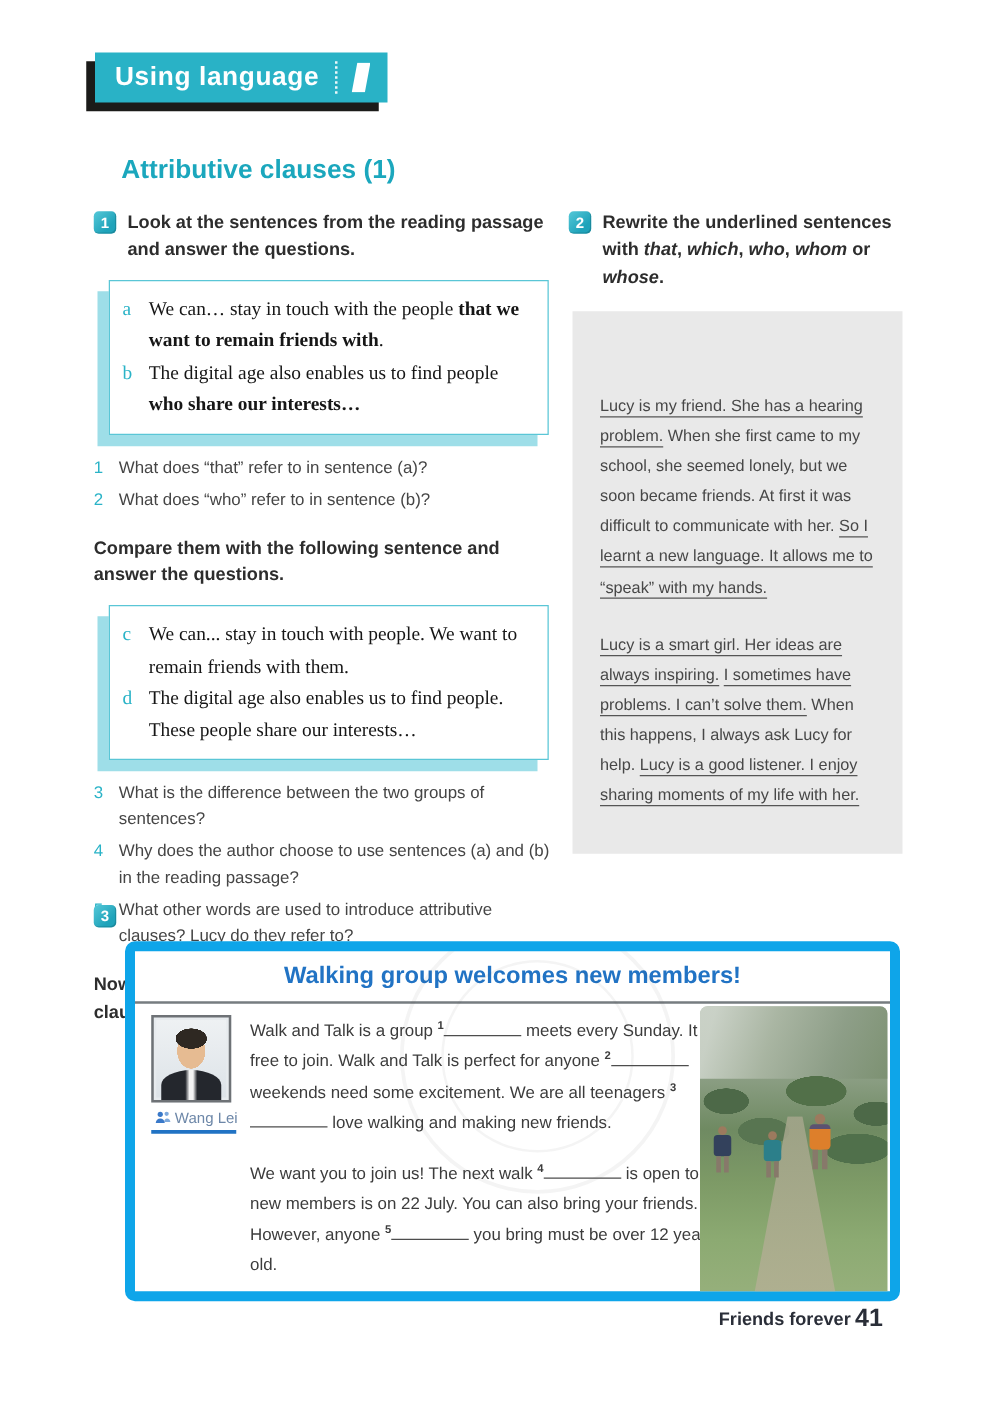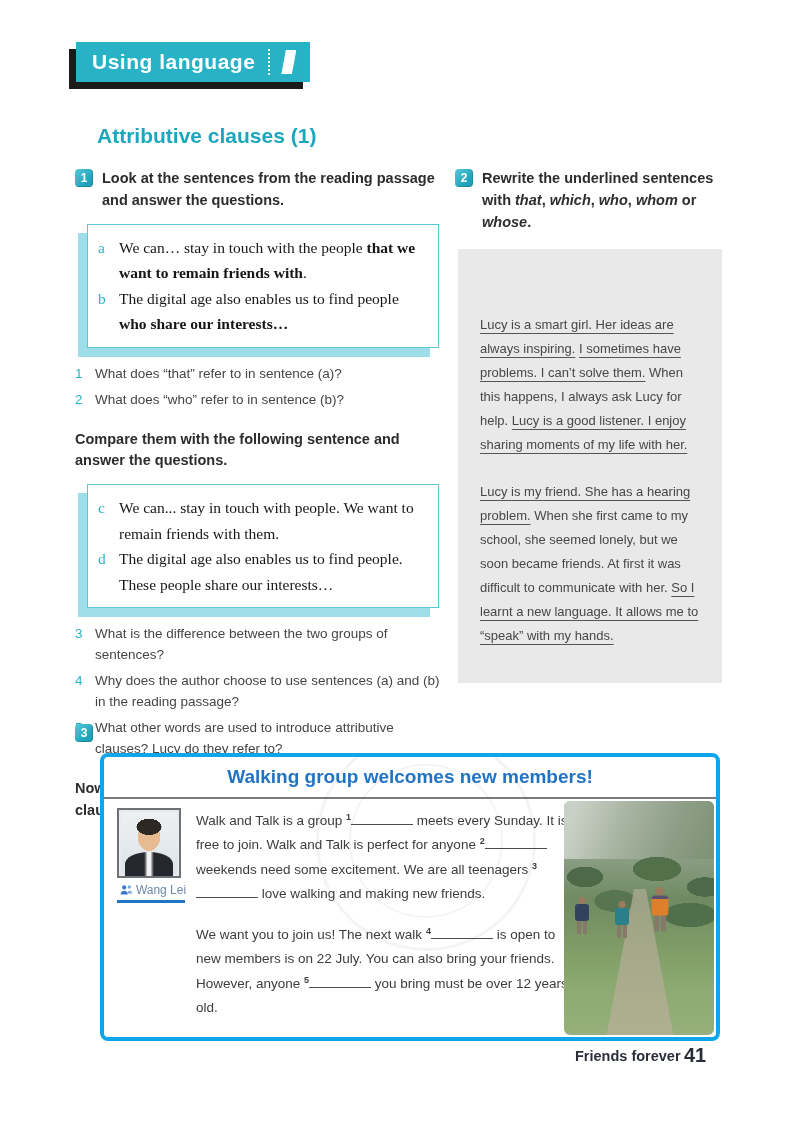--- a/index.html
+++ b/index.html
@@ -44,21 +44,21 @@
   
   .answer-sheet { position:relative; margin:16px 0 0 3px; width:264px; height:434px;
     background:#e9e9e9; padding:64px 20px 0 22px; }
   .answer-sheet::before { content:""; position:absolute; z-index:-1; left:3px; right:-3px; top:-5px; bottom:-7px;
     background:#d8d8d8; transform:rotate(1deg); box-shadow:-2px 8px 10px rgba(0,0,0,.25); }
   .note-paragraph { font-size:13px; color:#474747; line-height:1.85; margin-bottom:22px; }
 
   
   .ex3 { position:absolute; left:75px; top:723px; width:650px; }
   .forum-card { position:relative; margin:11px 0 0 25px; width:620px; height:288px;
-    border:4px solid #0ea5e9; border-radius:8px; background:#fff; overflow:hidden; }
+    border:8px solid #0ea5e9; border-radius:8px; background:#fff; overflow:hidden; }
   .forum-title { height:42px; display:flex; align-items:center; justify-content:center;
     font-size:19px; font-weight:700; color:#2173c4; border-bottom:2px solid #767c80; }
   .forum-body { position:relative; height:240px; }
   .watermark { position:absolute; left:212px; top:-68px; width:220px; height:220px; border-radius:50%;
     border:3px solid rgba(60,60,60,.06); pointer-events:none; }
   .watermark::before { content:""; position:absolute; inset:30px; border-radius:50%; border:2px solid rgba(60,60,60,.06); }
 
   .avatar-block { position:absolute; left:13px; top:9px; width:72px; }
   .avatar-frame { width:64px; height:70px; border:2px solid #6e7276; background:#e7ebee; position:relative; overflow:hidden; }
   .portrait { position:absolute; inset:2px; background:
@@ -172,22 +172,22 @@
     <div class="note-bold">Now look for more sentences with attributive clauses in the reading passage.</div>
   </div>
 
   <div class="col-right">
     <div class="ex-header">
       <span class="badge">2</span>
       <span class="instr"><span>Rewrite the underlined sentences with </span><span class="it">that</span><span>, </span><span class="it">which</span><span>, </span><span class="it">who</span><span>, </span><span class="it">whom</span><span> or </span><span class="it">whose</span><span>.</span></span>
     </div>
 
     <div class="answer-sheet">
+      <div class="note-paragraph"><span class="ul">Lucy is my friend. She has a hearing problem.</span><span> When she first came to my school, she seemed lonely, but we soon became friends. At first it was difficult to communicate with her. </span><span class="ul">So I learnt a new language. It allows me to “speak” with my hands.</span></div>
       <div class="note-paragraph"><span class="ul">Lucy is a smart girl. Her ideas are always inspiring.</span><span> </span><span class="ul">I sometimes have problems. I can’t solve them.</span><span> When this happens, I always ask Lucy for help. </span><span class="ul">Lucy is a good listener. I enjoy sharing moments of my life with her.</span></div>
-      <div class="note-paragraph"><span class="ul">Lucy is my friend. She has a hearing problem.</span><span> When she first came to my school, she seemed lonely, but we soon became friends. At first it was difficult to communicate with her. </span><span class="ul">So I learnt a new language. It allows me to “speak” with my hands.</span></div>
     </div>
   </div>
 
   <div class="ex3">
     <div class="ex-header">
       <span class="badge">3</span>
     </div>
 
     <div class="forum-card">
       <div class="forum-title">Walking group welcomes new members!</div>

